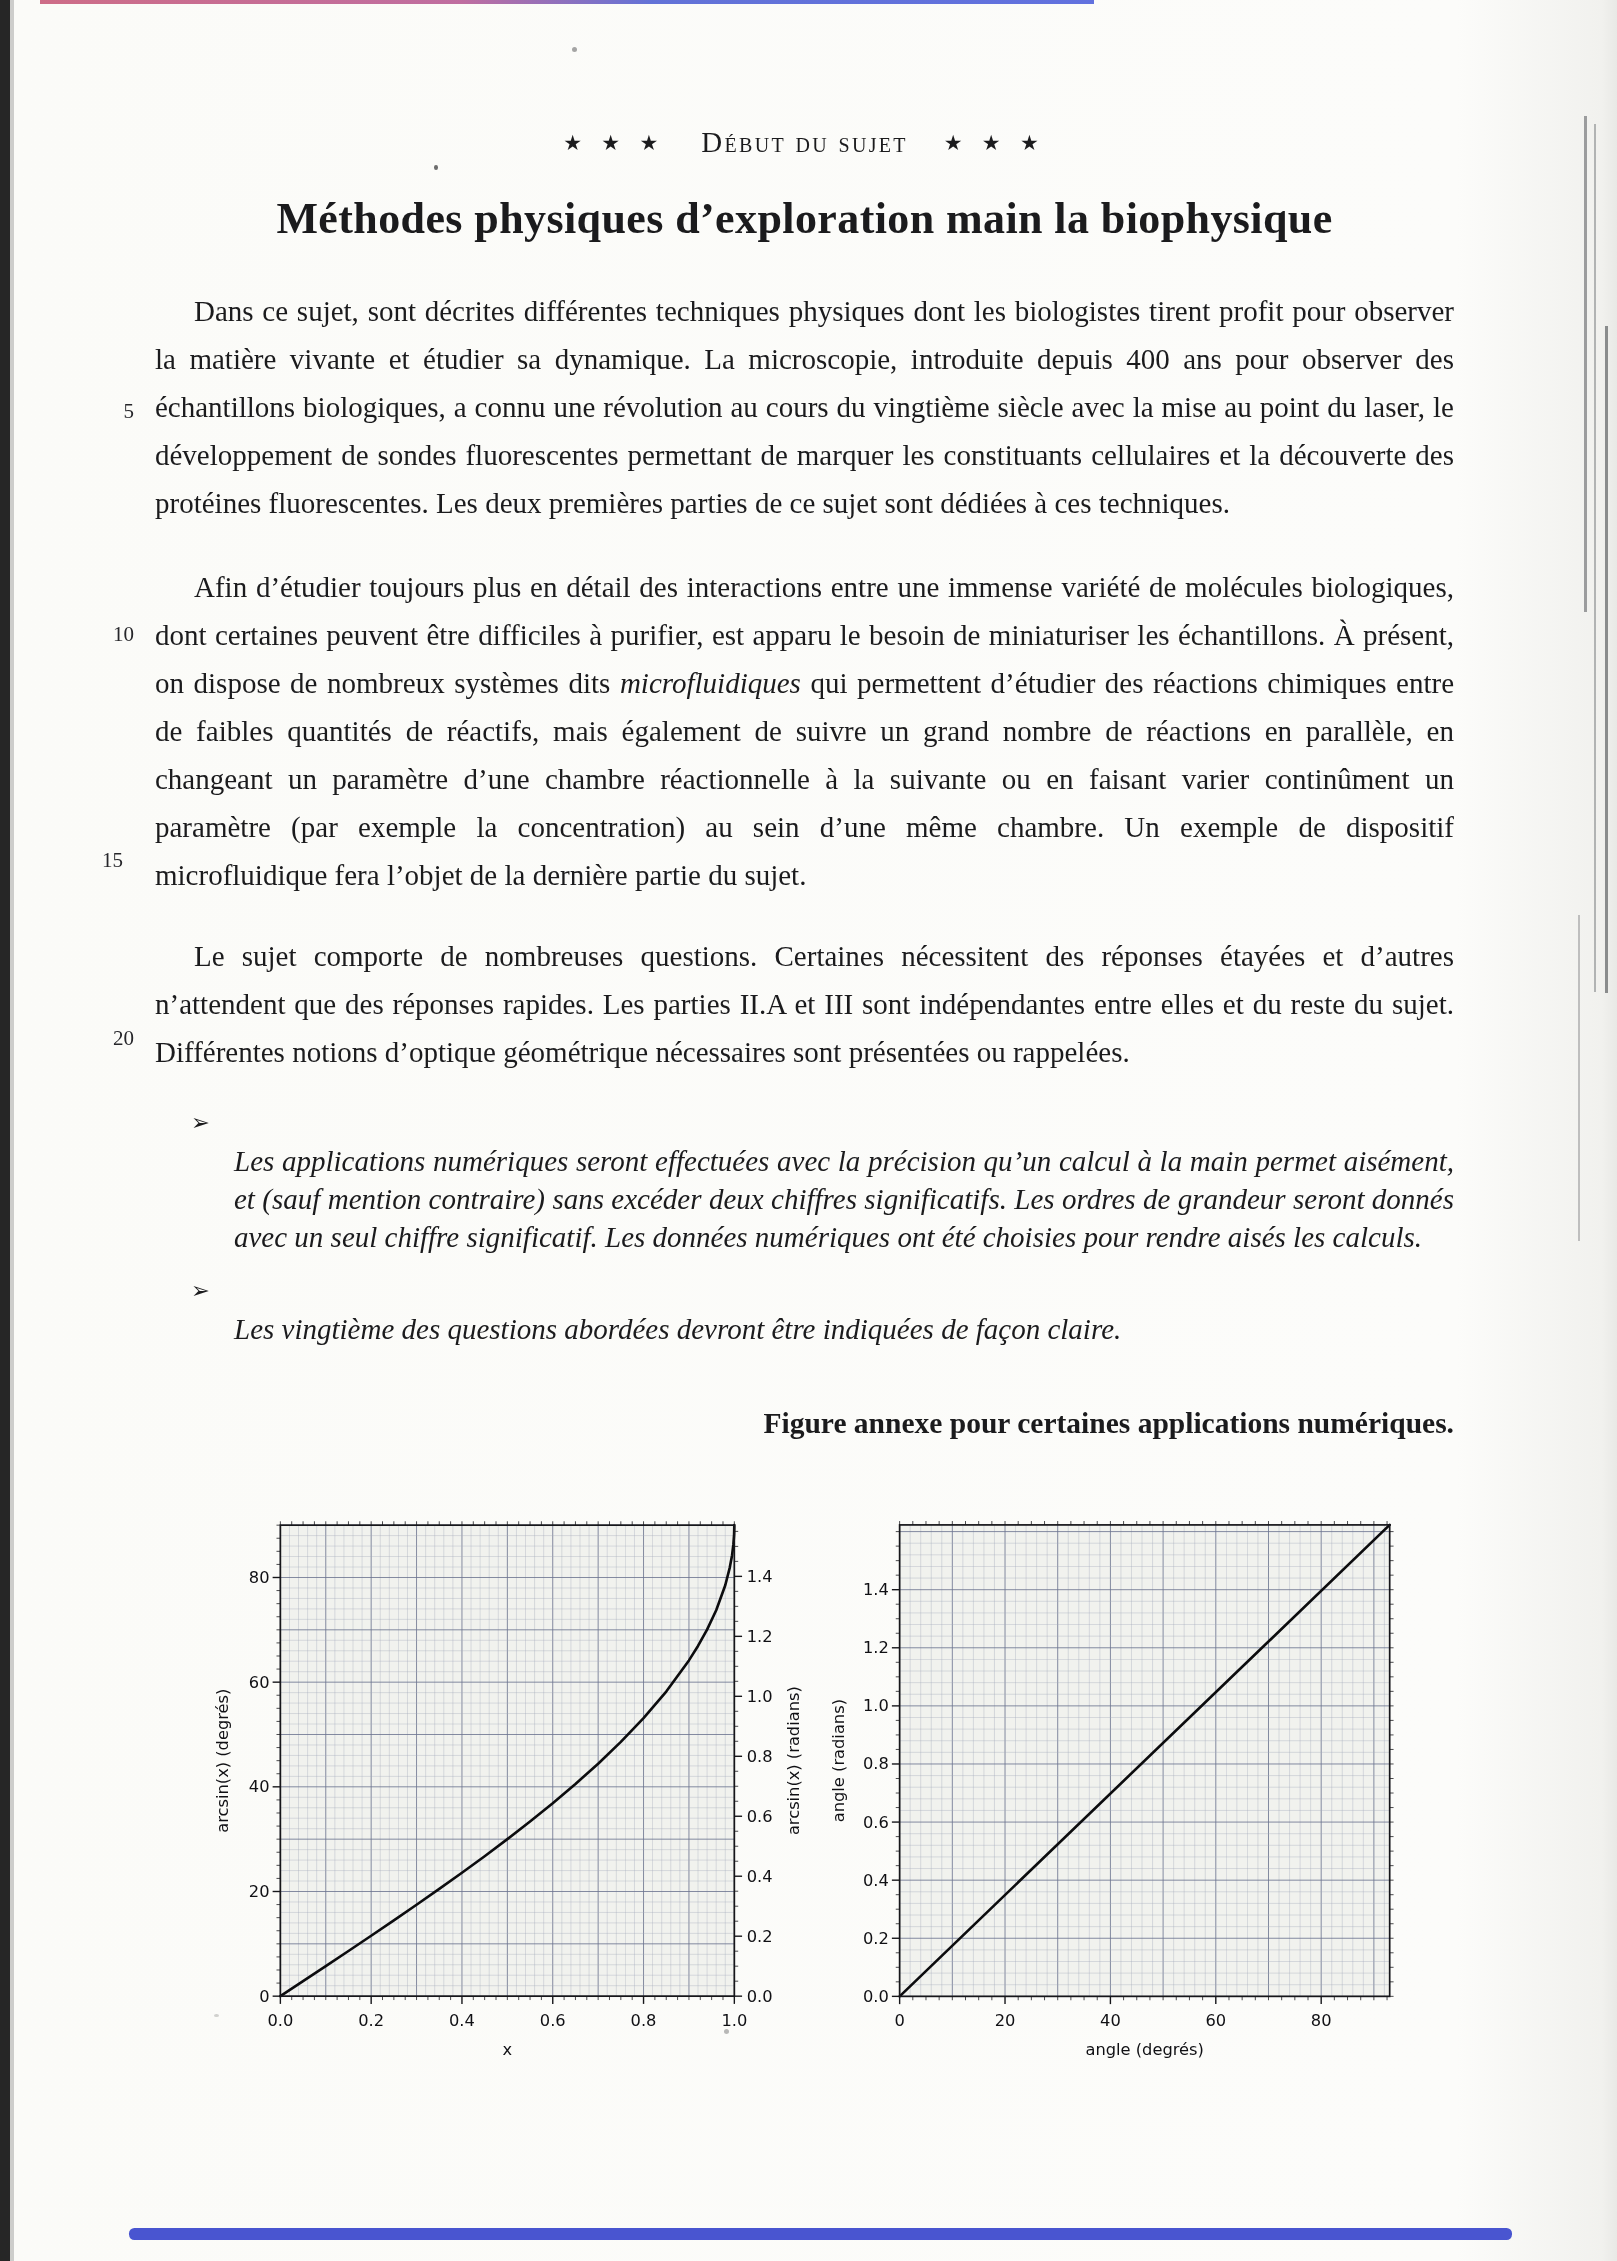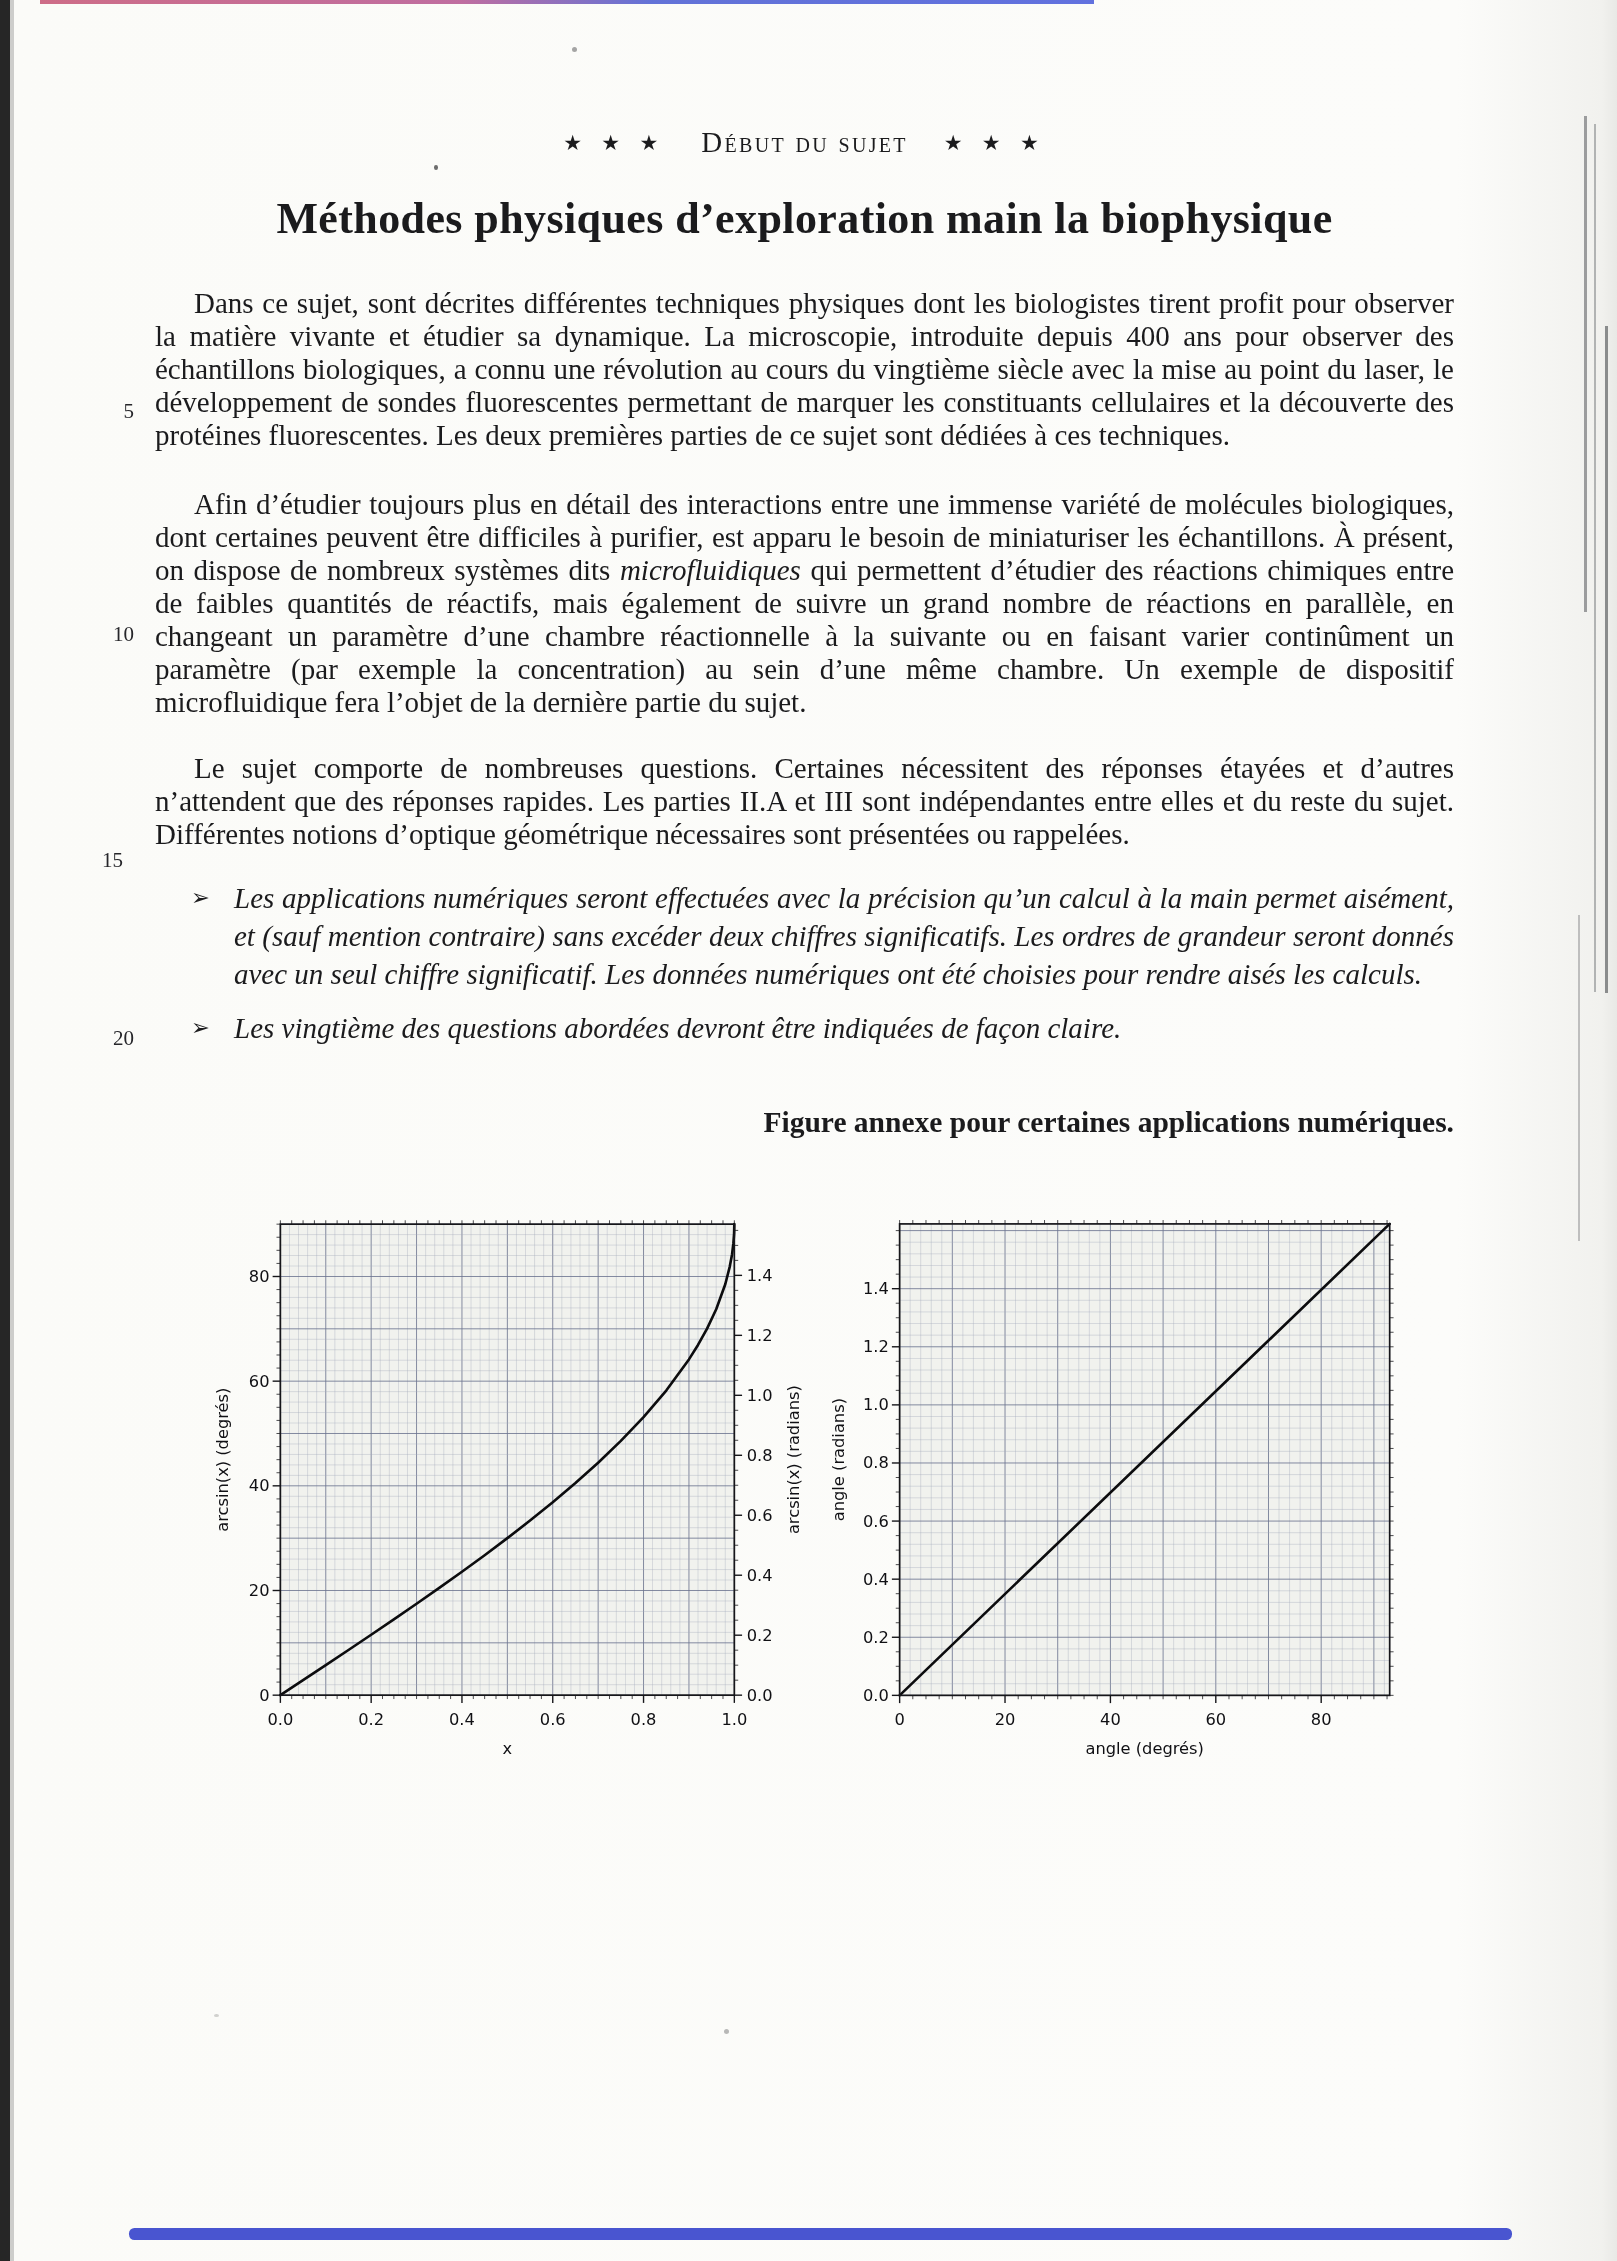--- a/index.html
+++ b/index.html
@@ -9,29 +9,29 @@
     background:linear-gradient(90deg,#fbfbf8 0%,#fcfcfa 90%,#f1f1ee 99%,#e8e8e5 100%);
     font-family:"Liberation Serif", serif;
     color:#1b1b1d;
     overflow:hidden;
   }
   .content{position:absolute;left:155px;top:0;width:1299px;}
   .header{margin-top:126px;display:flex;justify-content:center;align-items:baseline;gap:36px;}
   .header .stars{font-size:21px;letter-spacing:7px;position:relative;top:-2.3px;}
   .header .header-text{font-variant:small-caps;letter-spacing:2.3px;font-size:29px;}
   .title{margin:34px 0 0;text-align:center;font-size:44px;font-weight:700;white-space:nowrap;letter-spacing:0.4px;}
-  .body-p{margin:0;text-align:justify;font-size:29px;line-height:33px;text-indent:39px;}
+  .body-p{margin:0;text-align:justify;font-size:29px;line-height:48px;text-indent:39px;}
   .p1{margin-top:43px;}
   .p2{margin-top:36px;}
   .p3{margin-top:33px;}
   .bullet{display:flex;font-style:italic;font-size:29px;line-height:38px;text-align:justify;}
   .bullet.first{margin-top:28px;}
   .bullet.second{margin-top:15.5px;}
   .bullet .marker{flex:0 0 43px;margin-left:36px;font-style:normal;font-size:22.5px;line-height:38px;}
-  .bullet .btext{flex:1;}
+  .bullet .btext{flex:1;margin-top:38px;}
   .fig-heading{margin-top:59px;font-weight:700;font-size:29.5px;text-align:right;}
   .figure-row{position:relative;margin-top:57px;height:580px;}
   .chart{position:absolute;top:0;}
   .chart-left{left:51px;}
   .chart-right{left:667px;}
   .caption{margin:39px 0 0;font-size:29px;line-height:38px;text-align:justify;}
   .caption .figlabel{font-variant:small-caps;}
   .caption .roman{font-style:normal;}
   .caption em{font-style:italic;}
   .footer{position:absolute;top:2153px;left:0;width:100%;text-align:center;font-style:italic;font-size:27px;}

